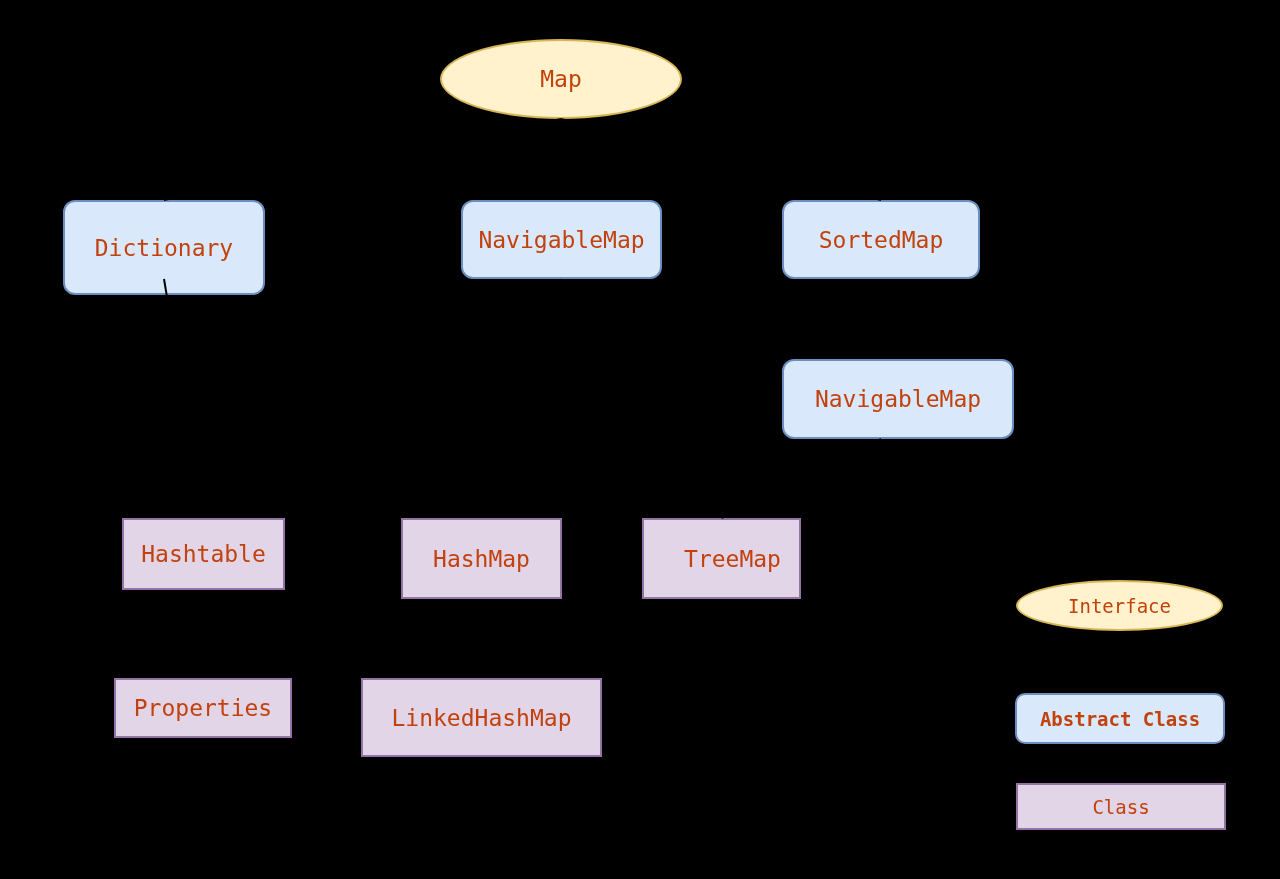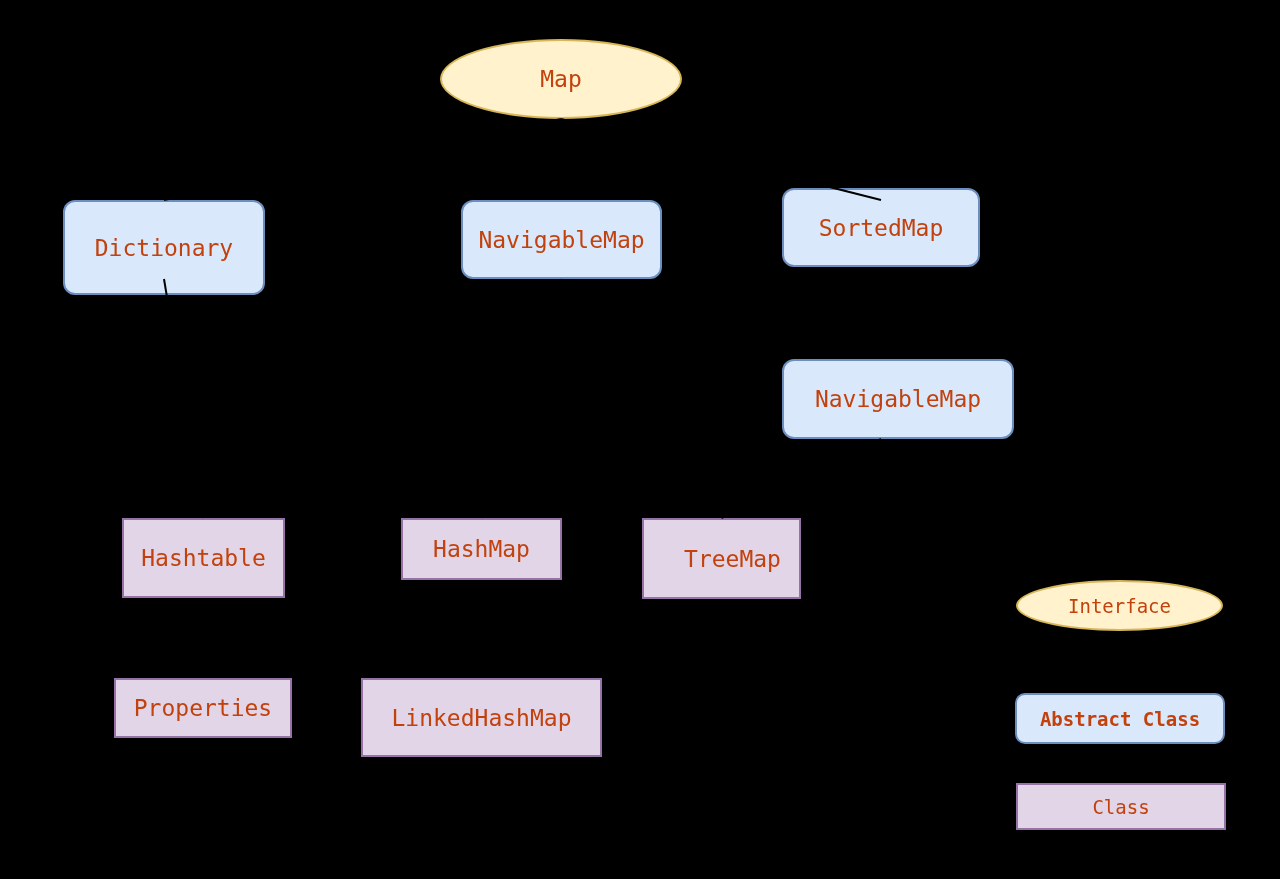--- a/index.html
+++ b/index.html
@@ -48,24 +48,24 @@
   }
   .shape-rect {
     border-radius: 0;
     background: var(--cls-fill);
     border: 2px solid var(--cls-stroke);
   }
   
   #n-map           { left: 440px;  top: 39px;  width: 242px; height: 80px; }
   #n-dictionary    { left: 63px;   top: 200px; width: 202px; height: 95px; }
   #n-abstractmap   { left: 461px;  top: 200px; width: 201px; height: 79px; }
-  #n-sortedmap     { left: 782px;  top: 188px; width: 198px; height: 79px; }
+  #n-sortedmap     { left: 782px;  top: 200px; width: 198px; height: 79px; }
   #n-navigablemap  { left: 782px;  top: 359px; width: 232px; height: 80px; }
-  #n-hashtable     { left: 122px;  top: 518px; width: 163px; height: 80px; text-align: center; }
-  #n-hashmap       { left: 401px;  top: 518px; width: 161px; height: 62px; }
+  #n-hashtable     { left: 122px;  top: 518px; width: 163px; height: 72px; text-align: center; }
+  #n-hashmap       { left: 401px;  top: 518px; width: 161px; height: 81px; }
   #n-treemap       { left: 642px;  top: 518px; width: 159px; height: 81px; padding-left: 22px; }
   #n-properties    { left: 114px;  top: 678px; width: 178px; height: 60px; }
   #n-linkedhashmap { left: 361px;  top: 678px; width: 241px; height: 79px; }
   
   .legend-node { font-size: 19px; }
   #lg-interface { left: 1016px; top: 580px; width: 207px; height: 51px; }
   #lg-abstract  { left: 1015px; top: 693px; width: 210px; height: 51px; border-radius: 10px; font-weight: bold; }
   #lg-class     { left: 1016px; top: 783px; width: 210px; height: 47px; }
 </style>
 </head>

